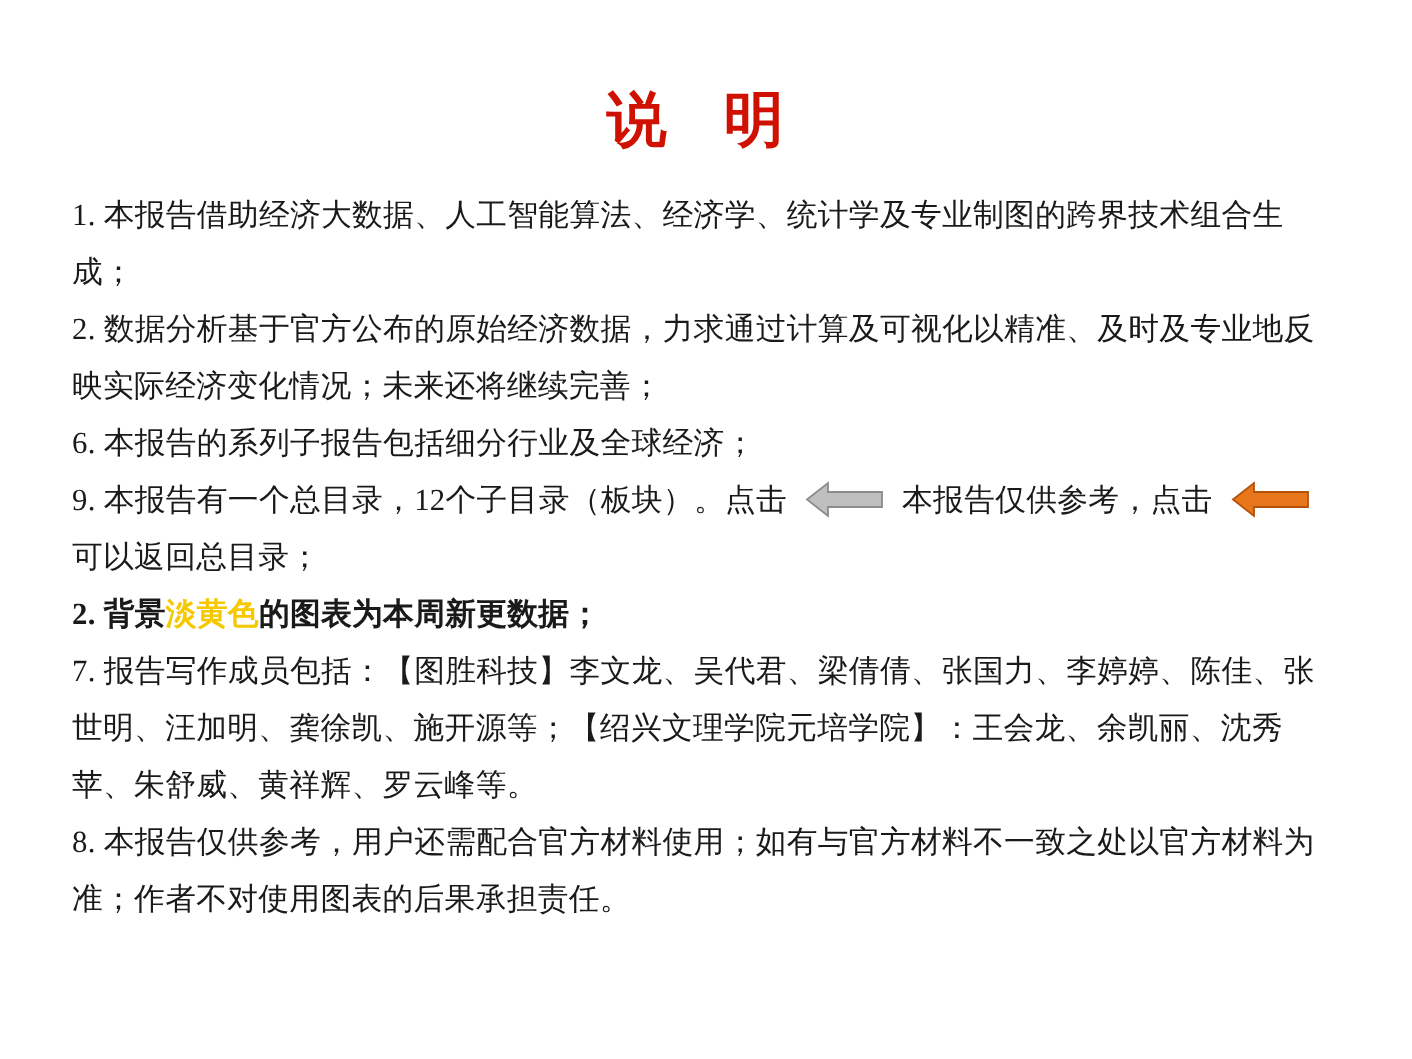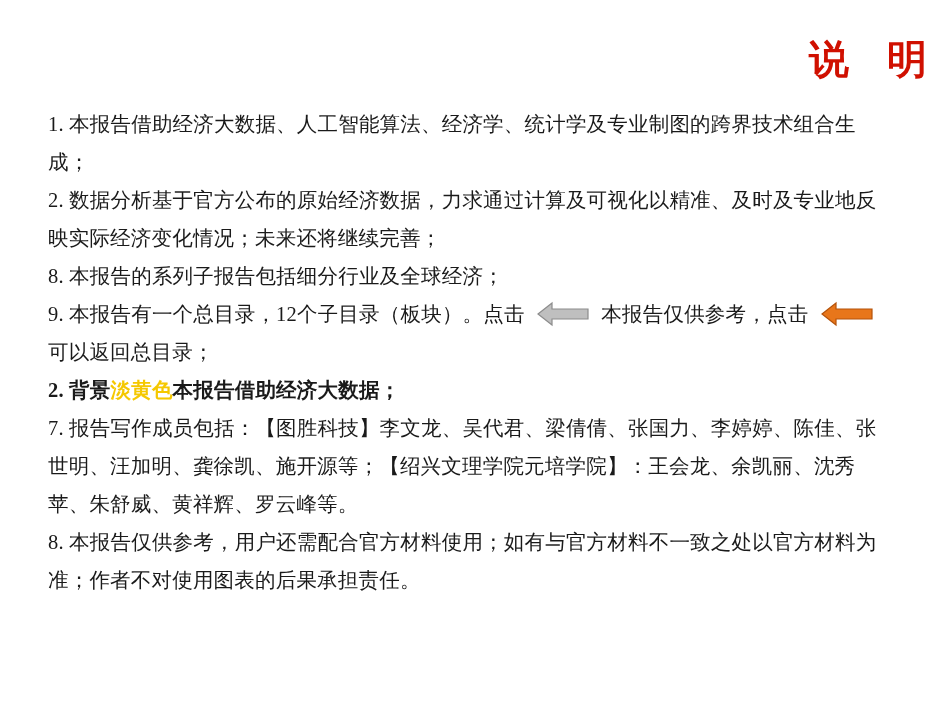--- a/index.html
+++ b/index.html
@@ -14,26 +14,26 @@
     color: #000000;
     overflow: hidden;
   }
   .slide {
     position: relative;
     width: 941px;
     height: 706px;
     box-sizing: border-box;
   }
   .title {
-    text-align: right;
+    text-align: center;
     color: #D01000;
     font-size: 40px;
     font-weight: bold;
     letter-spacing: 14px;
-    margin-top: 32px;
+    margin-top: 52px;
     margin-bottom: 18px;
     font-family: "Liberation Serif", "DejaVu Serif", serif;
   }
   .body {
     padding: 0 48px 0 48px;
   }
   .line {
     font-size: 20.5px;
     line-height: 38px;
     color: #1a1a1a;
@@ -70,41 +70,41 @@
 
     <div class="line">
       <span>1. 本报告借助经济大数据、人工智能算法、经济学、统计学及专业制图的跨界技术组合生成；</span>
     </div>
 
     <div class="line">
       <span>2. 数据分析基于官方公布的原始经济数据，力求通过计算及可视化以精准、及时及专业地反映实际经济变化情况；未来还将继续完善；</span>
     </div>
 
     <div class="line">
-      <span>8. 本报告的系列子报告包括细分行业及全球经济；</span>
+      <span>6. 本报告的系列子报告包括细分行业及全球经济；</span>
     </div>
 
     <div class="line">
       <span>9. 本报告有一个总目录，12个子目录（板块）。点击</span>
       <span class="inline-arrow">
         <svg class="arrow-svg" width="54" height="26" viewBox="0 0 54 26" aria-hidden="true">
           <polygon points="2,13 16,2 16,8 52,8 52,18 16,18 16,24" fill="#BFBFBF" stroke="#8C8C8C" stroke-width="1.2"></polygon>
         </svg>
       </span>
       <span>本报告仅供参考，点击</span>
       <span class="inline-arrow">
         <svg class="arrow-svg" width="54" height="26" viewBox="0 0 54 26" aria-hidden="true">
           <polygon points="2,13 16,2 16,8 52,8 52,18 16,18 16,24" fill="#E8761A" stroke="#B4520A" stroke-width="1.2"></polygon>
         </svg>
       </span>
       <span>可以返回总目录；</span>
     </div>
 
     <div class="line bold-item">
-      <span>2. 背景</span><span class="hl-yellow">淡黄色</span><span>本报告借助经济大数据；</span>
+      <span>2. 背景</span><span class="hl-yellow">淡黄色</span><span>的图表为本周新更数据；</span>
     </div>
 
 
     <div class="line">
       <span>7. 报告写作成员包括：【图胜科技】李文龙、吴代君、梁倩倩、张国力、李婷婷、陈佳、张世明、汪加明、龚徐凯、施开源等；【绍兴文理学院元培学院】：王会龙、余凯丽、沈秀苹、朱舒威、黄祥辉、罗云峰等。</span>
     </div>
 
     <div class="line">
       <span>8. 本报告仅供参考，用户还需配合官方材料使用；如有与官方材料不一致之处以官方材料为准；作者不对使用图表的后果承担责任。</span>
     </div>

